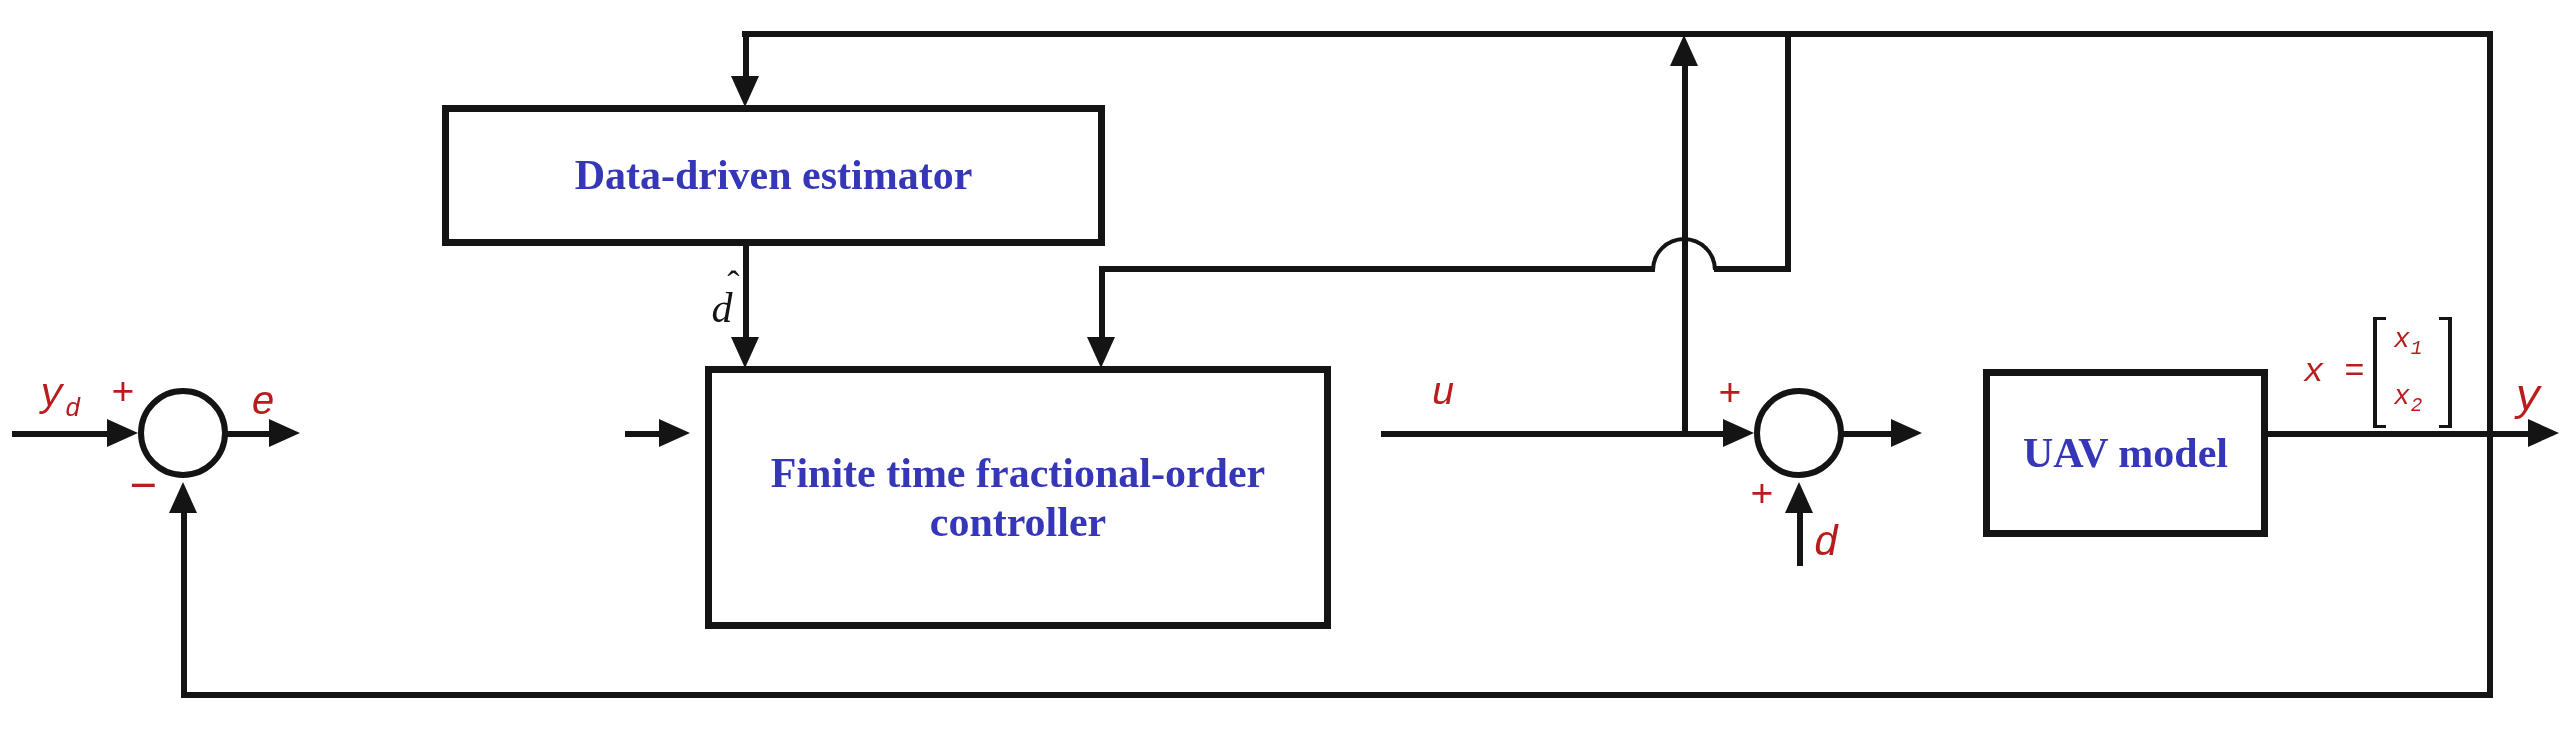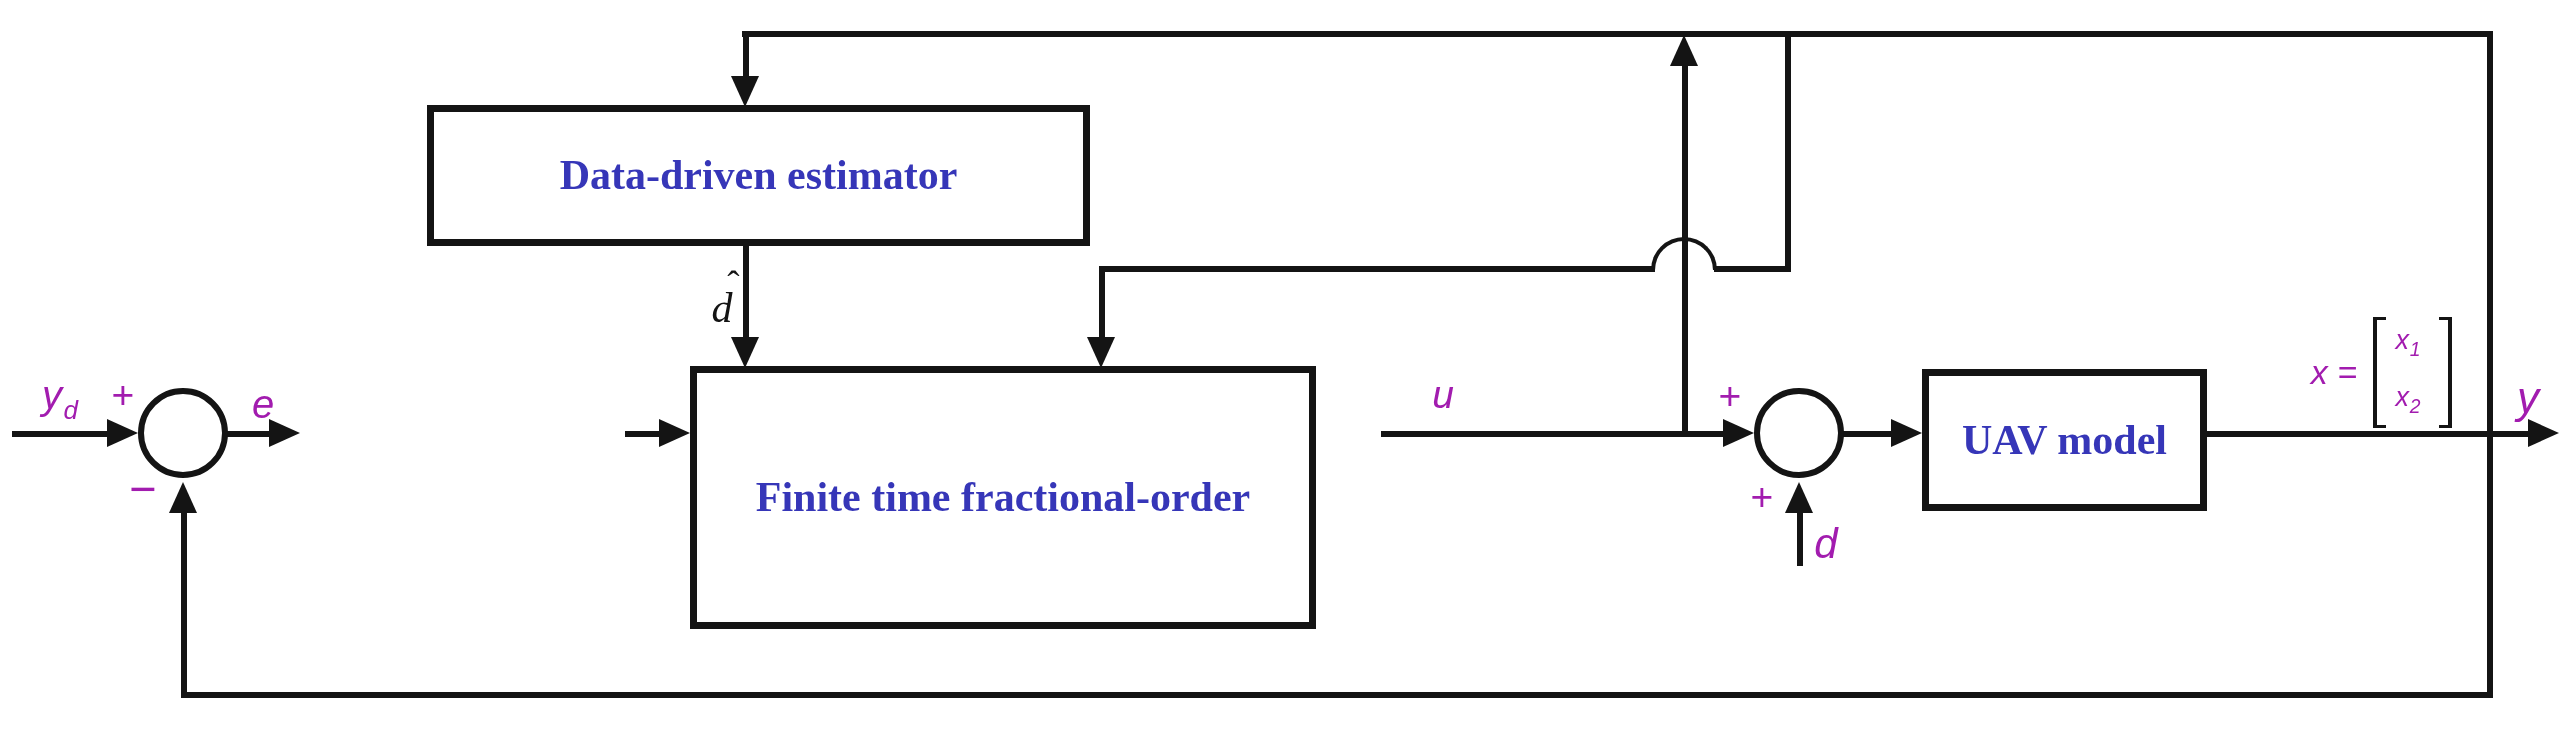--- a/index.html
+++ b/index.html
@@ -12,20 +12,21 @@
   }
   
   .h-line{position:absolute;height:5.6px;background:#141414;}
   .v-line{position:absolute;width:5.6px;background:#141414;}
   
   .box{
     position:absolute;box-sizing:border-box;
     border:7.3px solid #141414;background:#ffffff;
     display:flex;flex-direction:column;align-items:center;justify-content:center;
     text-align:center;
+    margin-left:15px;
   }
   .box-label{
     color:#3636b8;font-weight:bold;font-size:42px;line-height:1.16;
     font-family:"Liberation Serif", serif;white-space:nowrap;
   }
   
   .circle{
     position:absolute;box-sizing:border-box;
     width:90px;height:90px;border:6.4px solid #141414;border-radius:50%;
     background:#ffffff;
@@ -39,21 +40,21 @@
   .hop{
     position:absolute;box-sizing:content-box;
     width:58px;height:29px;
     border:4.8px solid #141414;border-bottom:none;
     border-radius:34px 34px 0 0;
     background:transparent;
   }
   
   .mlabel{
     position:absolute;transform:translate(-50%,-50%);
-    color:#a21caf;font-family:Liberation Sans, sans-serif;
+    color:#b91c1c;font-family:Liberation Mono, monospace;
     white-space:nowrap;line-height:1;
   }
   .it{font-style:italic;}
   .sign{font-size:39px;font-weight:400;}
   .minus{font-size:47px;font-weight:400;}
   .sub{font-size:26px;font-style:italic;vertical-align:-9.7px;margin-left:1.6px;}
   .subsm{font-size:19.3px;font-style:italic;vertical-align:-7.3px;margin-left:0.8px;}
   
   .dhat{position:absolute;width:48px;text-align:center;}
   .dhat .accent{
@@ -107,23 +108,24 @@
   <div class="arr down" style="left:731px;top:337px;"></div>
   <div class="arr down" style="left:1087px;top:337px;"></div>
 
   <div class="box" style="left:427px;top:105px;width:663px;height:141px;">
     <div class="box-label">Data-driven estimator</div>
   </div>
 
 
   <div class="box" style="left:690px;top:366px;width:626px;height:263px;">
     <div class="box-label">Finite time fractional-order</div>
+    <div class="box-label">controller</div>
   </div>
 
-  <div class="box" style="left:1922px;top:369px;width:285px;height:142px;">
+  <div class="box" style="left:1968px;top:369px;width:285px;height:168px;">
     <div class="box-label">UAV model</div>
   </div>
 
   <div class="circle" style="left:138px;top:388px;"></div>
   <div class="circle" style="left:1754px;top:388px;"></div>
 
   <div class="mlabel" style="left:60px;top:399px;font-size:40px;">
     <span class="it">y</span><span class="sub">d</span>
   </div>
 

